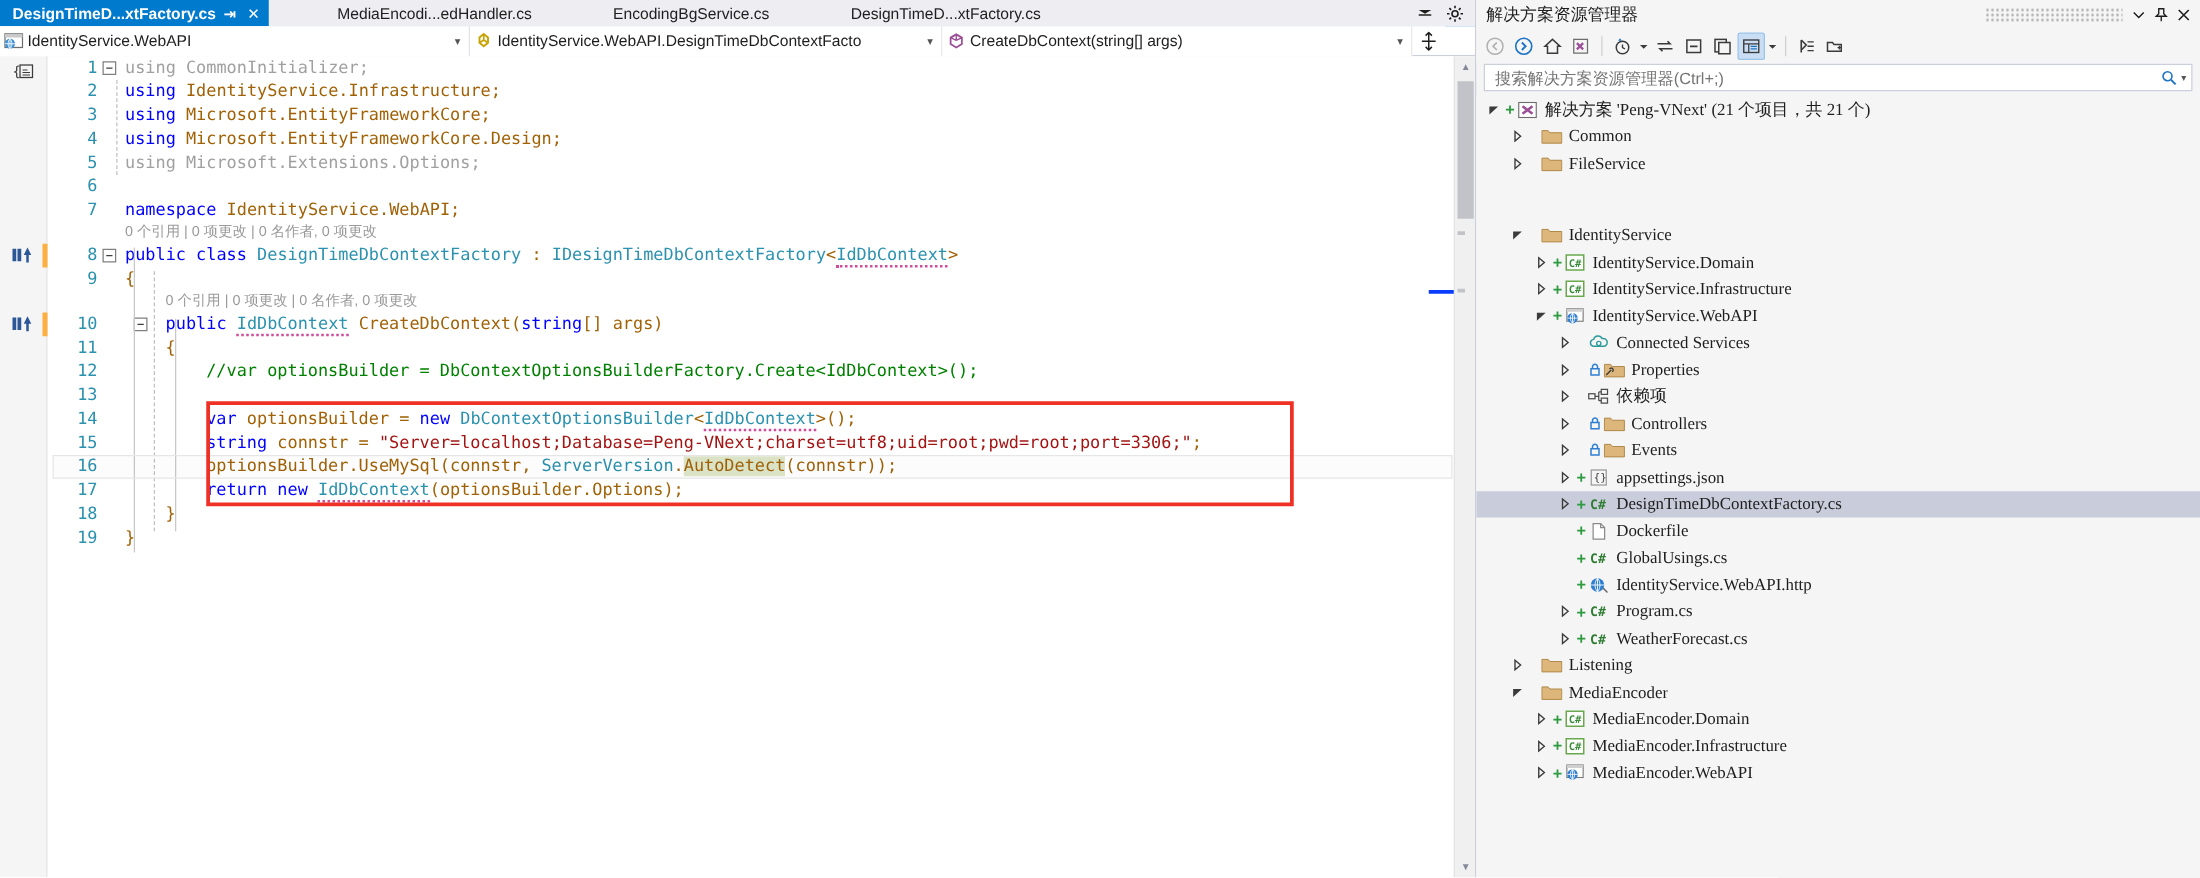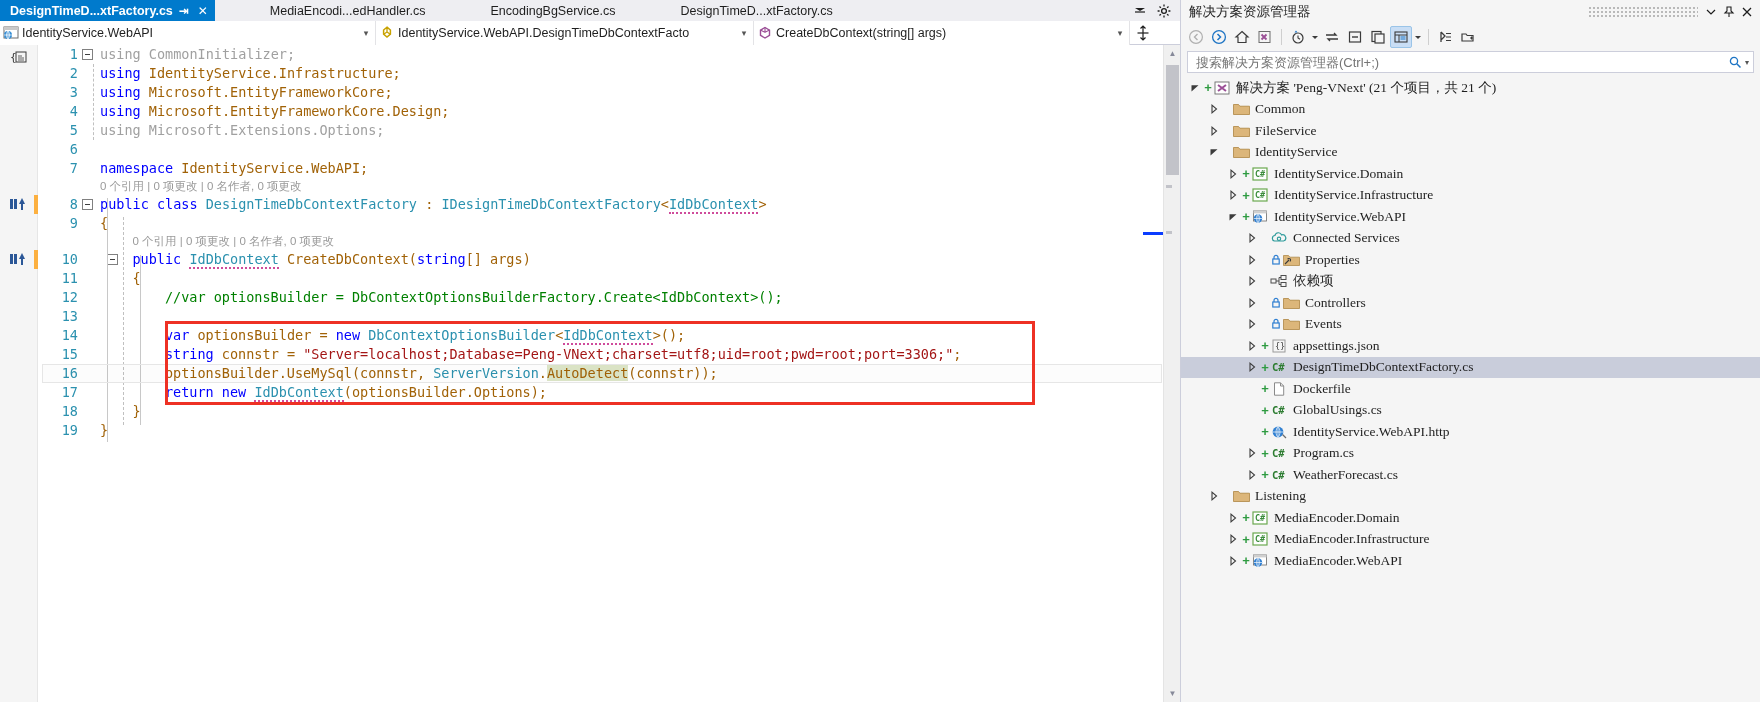--- a/index.html
+++ b/index.html
@@ -514,21 +514,21 @@
           </span>
           <span class="plus empty">+</span>
           <span class="ticon">
             <svg width="17" height="14" viewBox="0 0 17 14">
               <path d="M0.5 12.5V2.5h5l1.4 1.7h9.6v8.3z" fill="#dcb67a" stroke="#a f"></path>
               <path d="M0.5 12.5V2.5h5l1.4 1.7h9.6v8.3z" fill="#dcb67a" stroke="#b08a4b" stroke-width="0.8"></path>
             </svg>
           </span>
           <span class="tlabel">FileService</span>
         </div>
-        <div class="trow" style="padding-left: 25px;">
+        <div class="trow" style="padding-left: 25px; margin-top: 36px;">
           <span class="twist">
             <svg width="10" height="10" viewBox="0 0 10 10">
               <path d="M1.5 2.2h7L1.5 8.5z" fill="#3b3b3b"></path>
             </svg>
           </span>
           <span class="plus empty">+</span>
           <span class="ticon">
             <svg width="17" height="14" viewBox="0 0 17 14">
               <path d="M0.5 12.5V2.5h5l1.4 1.7h9.6v8.3z" fill="#dcb67a" stroke="#a f"></path>
               <path d="M0.5 12.5V2.5h5l1.4 1.7h9.6v8.3z" fill="#dcb67a" stroke="#b08a4b" stroke-width="0.8"></path>
@@ -780,20 +780,35 @@
           </span>
           <span class="plus empty">+</span>
           <span class="ticon">
             <svg width="17" height="14" viewBox="0 0 17 14">
               <path d="M0.5 12.5V2.5h5l1.4 1.7h9.6v8.3z" fill="#dcb67a" stroke="#a f"></path>
               <path d="M0.5 12.5V2.5h5l1.4 1.7h9.6v8.3z" fill="#dcb67a" stroke="#b08a4b" stroke-width="0.8"></path>
             </svg>
           </span>
           <span class="tlabel">Listening</span>
         </div>
+        <div class="trow" style="padding-left: 25px;">
+          <span class="twist">
+            <svg width="10" height="10" viewBox="0 0 10 10">
+              <path d="M1.5 2.2h7L1.5 8.5z" fill="#3b3b3b"></path>
+            </svg>
+          </span>
+          <span class="plus empty">+</span>
+          <span class="ticon">
+            <svg width="17" height="14" viewBox="0 0 17 14">
+              <path d="M0.5 12.5V2.5h5l1.4 1.7h9.6v8.3z" fill="#dcb67a" stroke="#a f"></path>
+              <path d="M0.5 12.5V2.5h5l1.4 1.7h9.6v8.3z" fill="#dcb67a" stroke="#b08a4b" stroke-width="0.8"></path>
+            </svg>
+          </span>
+          <span class="tlabel">MediaEncoder</span>
+        </div>
         <div class="trow" style="padding-left: 44px;">
           <span class="twist">
             <svg width="10" height="10" viewBox="0 0 10 10">
               <path d="M3 1.2L7.5 5 3 8.8z" fill="none" stroke="#3b3b3b" stroke-width="1.1"></path>
             </svg>
           </span>
           <span class="plus">+</span>
           <span class="ticon">
             <svg width="16" height="14" viewBox="0 0 16 14">
               <rect x="1" y="1" width="14" height="12" fill="#fff" stroke="#6aa84f" stroke-width="1.2"></rect>

